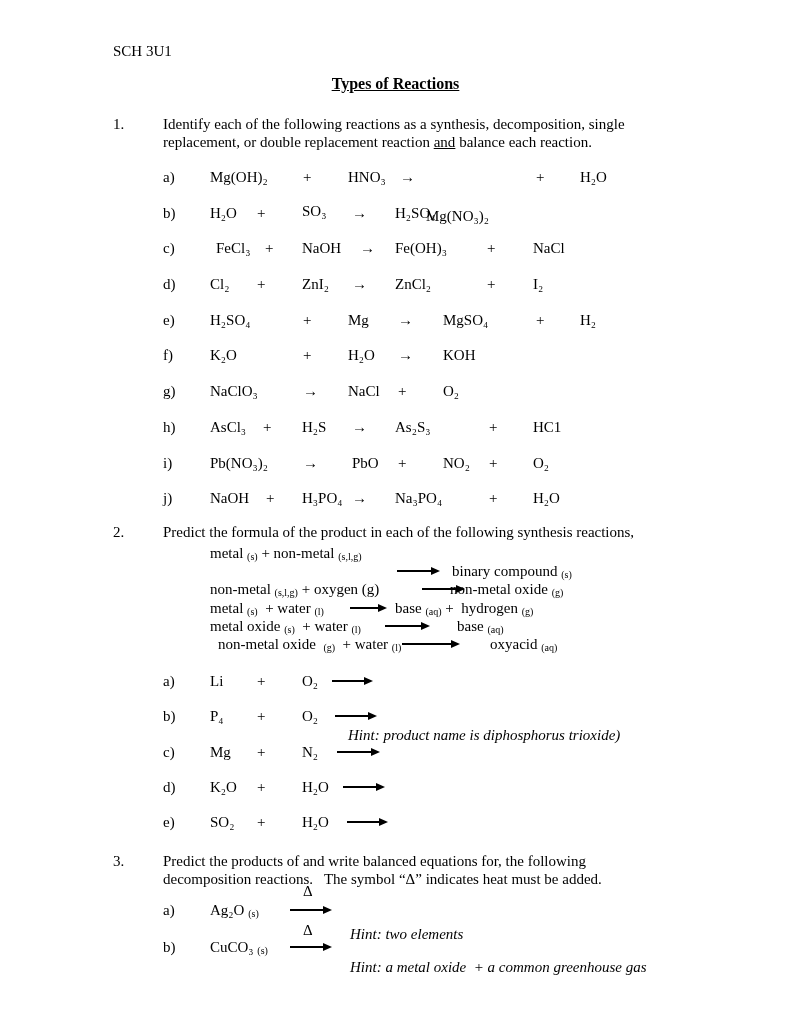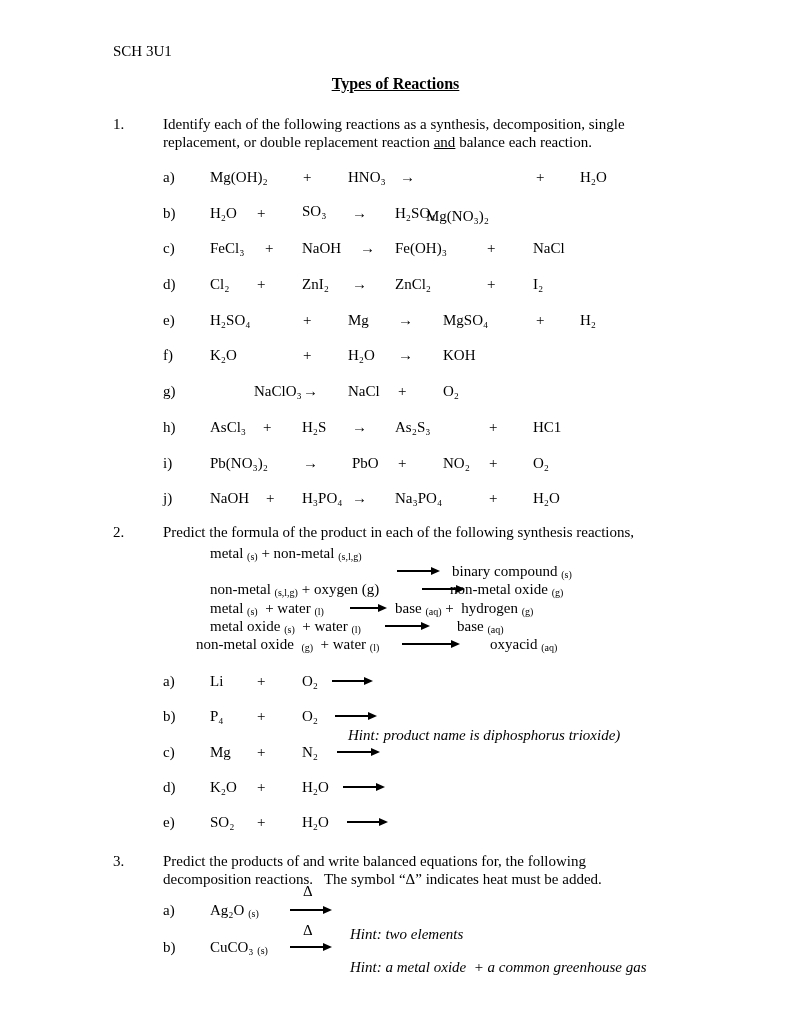--- a/index.html
+++ b/index.html
@@ -48,21 +48,21 @@
       <div>
         <span class="t" style="left: 163px; top: 205px;">b)</span>
         <span class="t" style="left: 210px; top: 205px;">H₂O</span>
         <span class="t" style="left: 257px; top: 205px;">+</span>
         <span class="t" style="left: 302px; top: 203px;">SO₃</span>
         <span class="t" style="left: 352px; top: 205px;">→</span>
         <span class="t" style="left: 395px; top: 205px;">H₂SO₄</span>
       </div>
       <div>
         <span class="t" style="left: 163px; top: 240px;">c)</span>
-        <span class="t" style="left: 210px; top: 240px;">FeCl₃</span>
+        <span class="t" style="left: 216px; top: 240px;">FeCl₃</span>
         <span class="t" style="left: 265px; top: 240px;">+</span>
         <span class="t" style="left: 302px; top: 240px;">NaOH</span>
         <span class="t" style="left: 360px; top: 240px;">→</span>
         <span class="t" style="left: 395px; top: 240px;">Fe(OH)₃</span>
         <span class="t" style="left: 487px; top: 240px;">+</span>
         <span class="t" style="left: 533px; top: 240px;">NaCl</span>
       </div>
       <div>
         <span class="t" style="left: 163px; top: 276px;">d)</span>
         <span class="t" style="left: 210px; top: 276px;">Cl₂</span>
@@ -86,21 +86,21 @@
       <div>
         <span class="t" style="left: 163px; top: 347px;">f)</span>
         <span class="t" style="left: 210px; top: 347px;">K₂O</span>
         <span class="t" style="left: 303px; top: 347px;">+</span>
         <span class="t" style="left: 348px; top: 347px;">H₂O</span>
         <span class="t" style="left: 398px; top: 347px;">→</span>
         <span class="t" style="left: 443px; top: 347px; text-align: center;">KOH</span>
       </div>
       <div>
         <span class="t" style="left: 163px; top: 383px;">g)</span>
-        <span class="t" style="left: 210px; top: 383px; margin-left: 44px;">NaClO₃</span>
+        <span class="t" style="left: 210px; top: 383px;">NaClO₃</span>
         <span class="t" style="left: 303px; top: 383px;">→</span>
         <span class="t" style="left: 348px; top: 383px;">NaCl</span>
         <span class="t" style="left: 398px; top: 383px;">+</span>
         <span class="t" style="left: 443px; top: 383px;">O₂</span>
       </div>
       <div>
         <span class="t" style="left: 163px; top: 419px;">h)</span>
         <span class="t" style="left: 210px; top: 419px;">AsCl₃</span>
         <span class="t" style="left: 263px; top: 419px;">+</span>
         <span class="t" style="left: 302px; top: 419px;">H₂S</span>
@@ -148,21 +148,21 @@
         <span class="t" style="left: 210px; top: 600px;"><span>metal </span><span class="sub">(s)</span><span>  + water </span><span class="sub">(l)</span></span>
         <span class="arr" style="left: 350px; top: 607px; width: 28px;"></span>
         <span class="t" style="left: 395px; top: 600px;"><span>base </span><span class="sub">(aq)</span><span> +  hydrogen </span><span class="sub">(g)</span></span>
       </div>
       <div>
         <span class="t" style="left: 210px; top: 618px;"><span>metal oxide </span><span class="sub">(s)</span><span>  + water </span><span class="sub">(l)</span></span>
         <span class="arr" style="left: 385px; top: 625px; width: 36px;"></span>
         <span class="t" style="left: 457px; top: 618px;"><span>base </span><span class="sub">(aq)</span></span>
       </div>
       <div>
-        <span class="t" style="left: 196px; top: 636px; font-family: Liberation Serif, serif;"><span>non-metal oxide  </span><span class="sub">(g)</span><span>  + water </span><span class="sub">(l)</span></span>
+        <span class="t" style="left: 218px; top: 636px; font-family: Liberation Serif, serif;"><span>non-metal oxide  </span><span class="sub">(g)</span><span>  + water </span><span class="sub">(l)</span></span>
         <span class="arr" style="left: 402px; top: 643px; width: 49px;"></span>
         <span class="t" style="left: 490px; top: 636px;"><span>oxyacid </span><span class="sub">(aq)</span></span>
       </div>
     </div>
   <div>
       <div>
         <span class="t" style="left: 163px; top: 673px;">a)</span>
         <span class="t" style="left: 210px; top: 673px;">Li</span>
         <span class="t" style="left: 257px; top: 673px;">+</span>
         <span class="t" style="left: 302px; top: 673px;">O₂</span>

